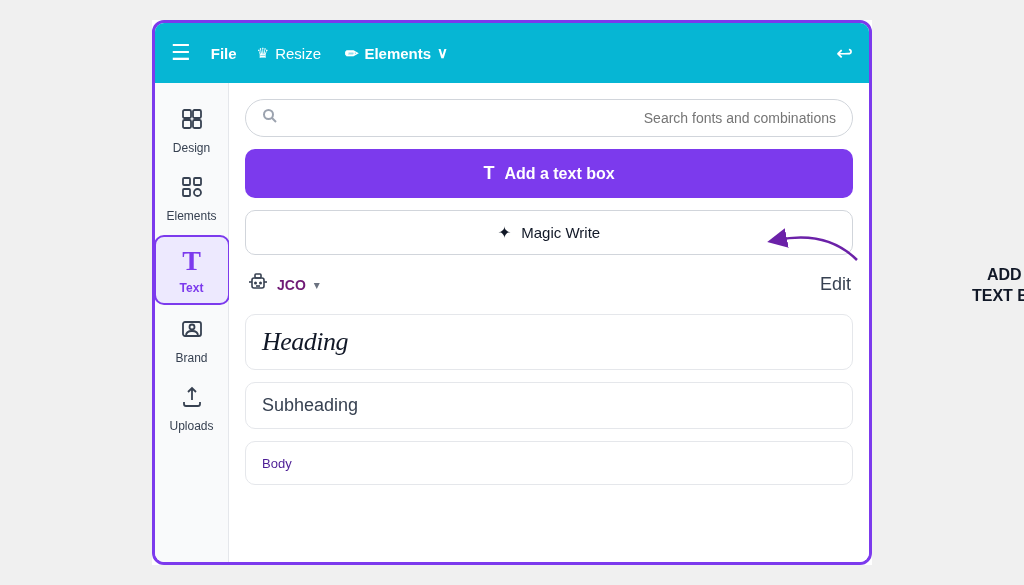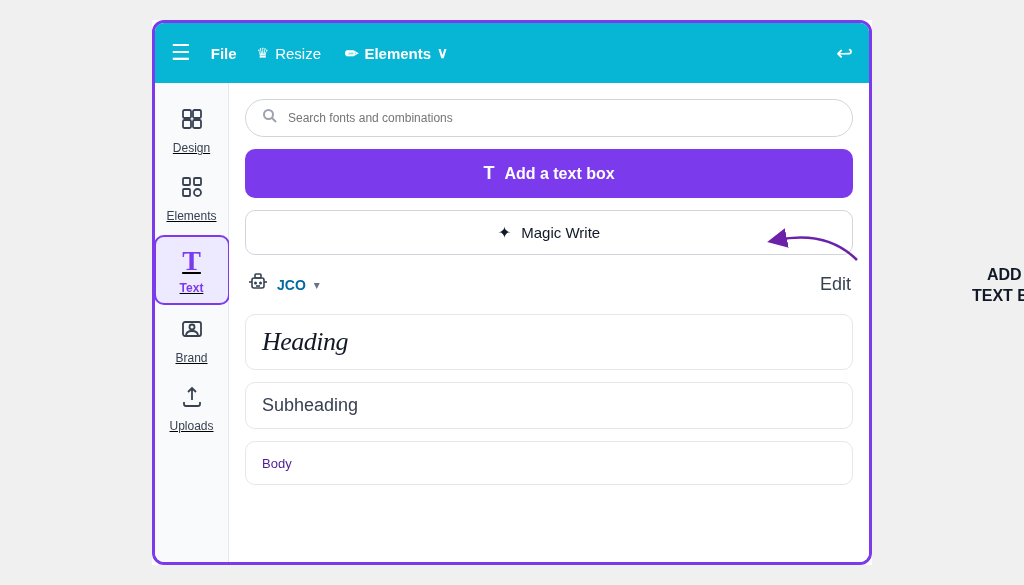--- a/index.html
+++ b/index.html
@@ -93,21 +93,20 @@
     .sidebar {
       width: 74px;
       background: #f9fafb;
       border-right: 1px solid #e5e7eb;
       display: flex;
       flex-direction: column;
       align-items: center;
       padding: 16px 0;
       gap: 4px;
       flex-shrink: 0;
-      text-decoration: underline;
     }
     .sidebar-item {
       display: flex;
       flex-direction: column;
       align-items: center;
       padding: 8px 10px;
       width: 76px;
       border-radius: 10px;
       cursor: pointer;
       gap: 4px;
@@ -154,24 +153,25 @@
       gap: 10px;
       background: white;
     }
     .search-icon {
       color: #9ca3af;
       font-size: 16px;
     }
     .search-input {
       border: none;
       outline: none;
-      font-size: 12px;
+      font-size: 14px;
       color: #6b7280;
       flex: 1;
       background: transparent;
+      text-align: right;
     }
     
     .add-textbox-btn {
       background: #7c3aed;
       color: white;
       border: none;
       border-radius: 10px;
       padding: 14px;
       font-size: 16px;
       font-weight: 600;
@@ -217,21 +217,21 @@
       gap: 8px;
       cursor: pointer;
     }
     .font-robot-icon {
       font-size: 20px;
       color: #374151;
     }
     .font-name {
       font-size: 14px;
       font-weight: 600;
-      color: #0369a1;
+      color: #701a75;
     }
     .chevron-down {
       font-size: 12px;
       color: #6b7280;
     }
     .edit-link {
       font-size: 18px;
       color: #374151;
       font-weight: 500;
       cursor: pointer;

